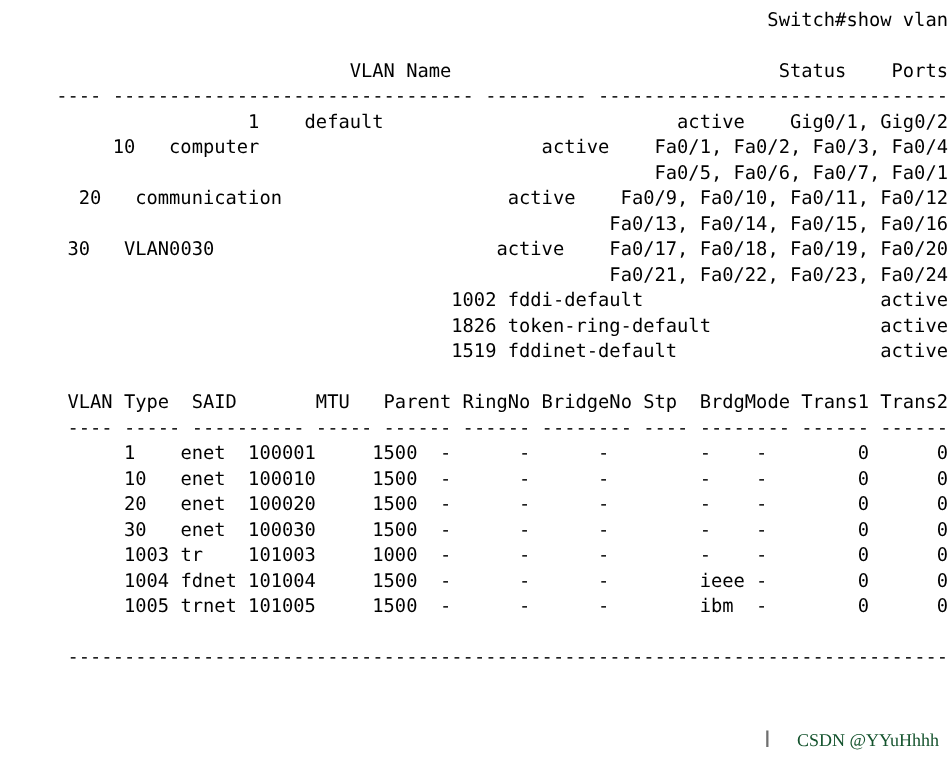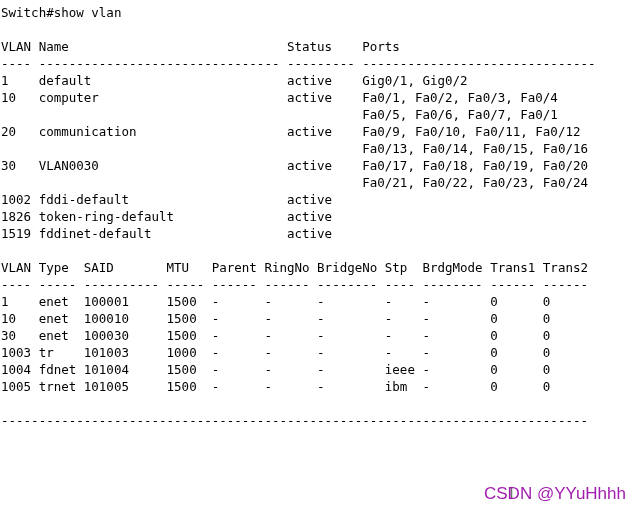--- a/index.html
+++ b/index.html
@@ -28,29 +28,30 @@
   pre.line {
     margin: 0;
     padding: 0 0 0 1px;
     height: 17px;
     line-height: 17px;
     white-space: pre;
     font-family: "DejaVu Sans Mono", "Liberation Mono", monospace;
     font-size: 12.5px;
     color: #000000;
     overflow: hidden;
+    text-align: right;
   }
   pre.blank { height: 17px; }
   .watermark {
     position: absolute;
     right: 6px;
     top: 485px;
-    font-family: Liberation Sans, sans-serif;
-    font-size: 17px;
-    color: #a21caf;
+    font-family: Liberation Serif, serif;
+    font-size: 12px;
+    color: #14532d;
     white-space: pre;
     user-select: none;
   }
   .caret {
     position: absolute;
     left: 508px;
     top: 484px;
     width: 7px;
     height: 19px;
     color: #6f6f6f;
@@ -82,20 +83,21 @@
     <pre class="line">1002 fddi-default                     active</pre>
     <pre class="line">1826 token-ring-default               active</pre>
     <pre class="line">1519 fddinet-default                  active</pre>
 
     <pre class="line blank"> </pre>
 
     <pre class="line">VLAN Type  SAID       MTU   Parent RingNo BridgeNo Stp  BrdgMode Trans1 Trans2</pre>
     <pre class="line">---- ----- ---------- ----- ------ ------ -------- ---- -------- ------ ------</pre>
     <pre class="line">1    enet  100001     1500  -      -      -        -    -        0      0</pre>
     <pre class="line">10   enet  100010     1500  -      -      -        -    -        0      0</pre>
+    <pre class="line">20   enet  100020     1500  -      -      -        -    -        0      0</pre>
     <pre class="line">30   enet  100030     1500  -      -      -        -    -        0      0</pre>
     <pre class="line">1003 tr    101003     1000  -      -      -        -    -        0      0</pre>
     <pre class="line">1004 fdnet 101004     1500  -      -      -        ieee -        0      0</pre>
     <pre class="line">1005 trnet 101005     1500  -      -      -        ibm  -        0      0</pre>
 
     <pre class="line blank"> </pre>
 
     <pre class="line">------------------------------------------------------------------------------</pre>
 
     <pre class="line blank"> </pre>

